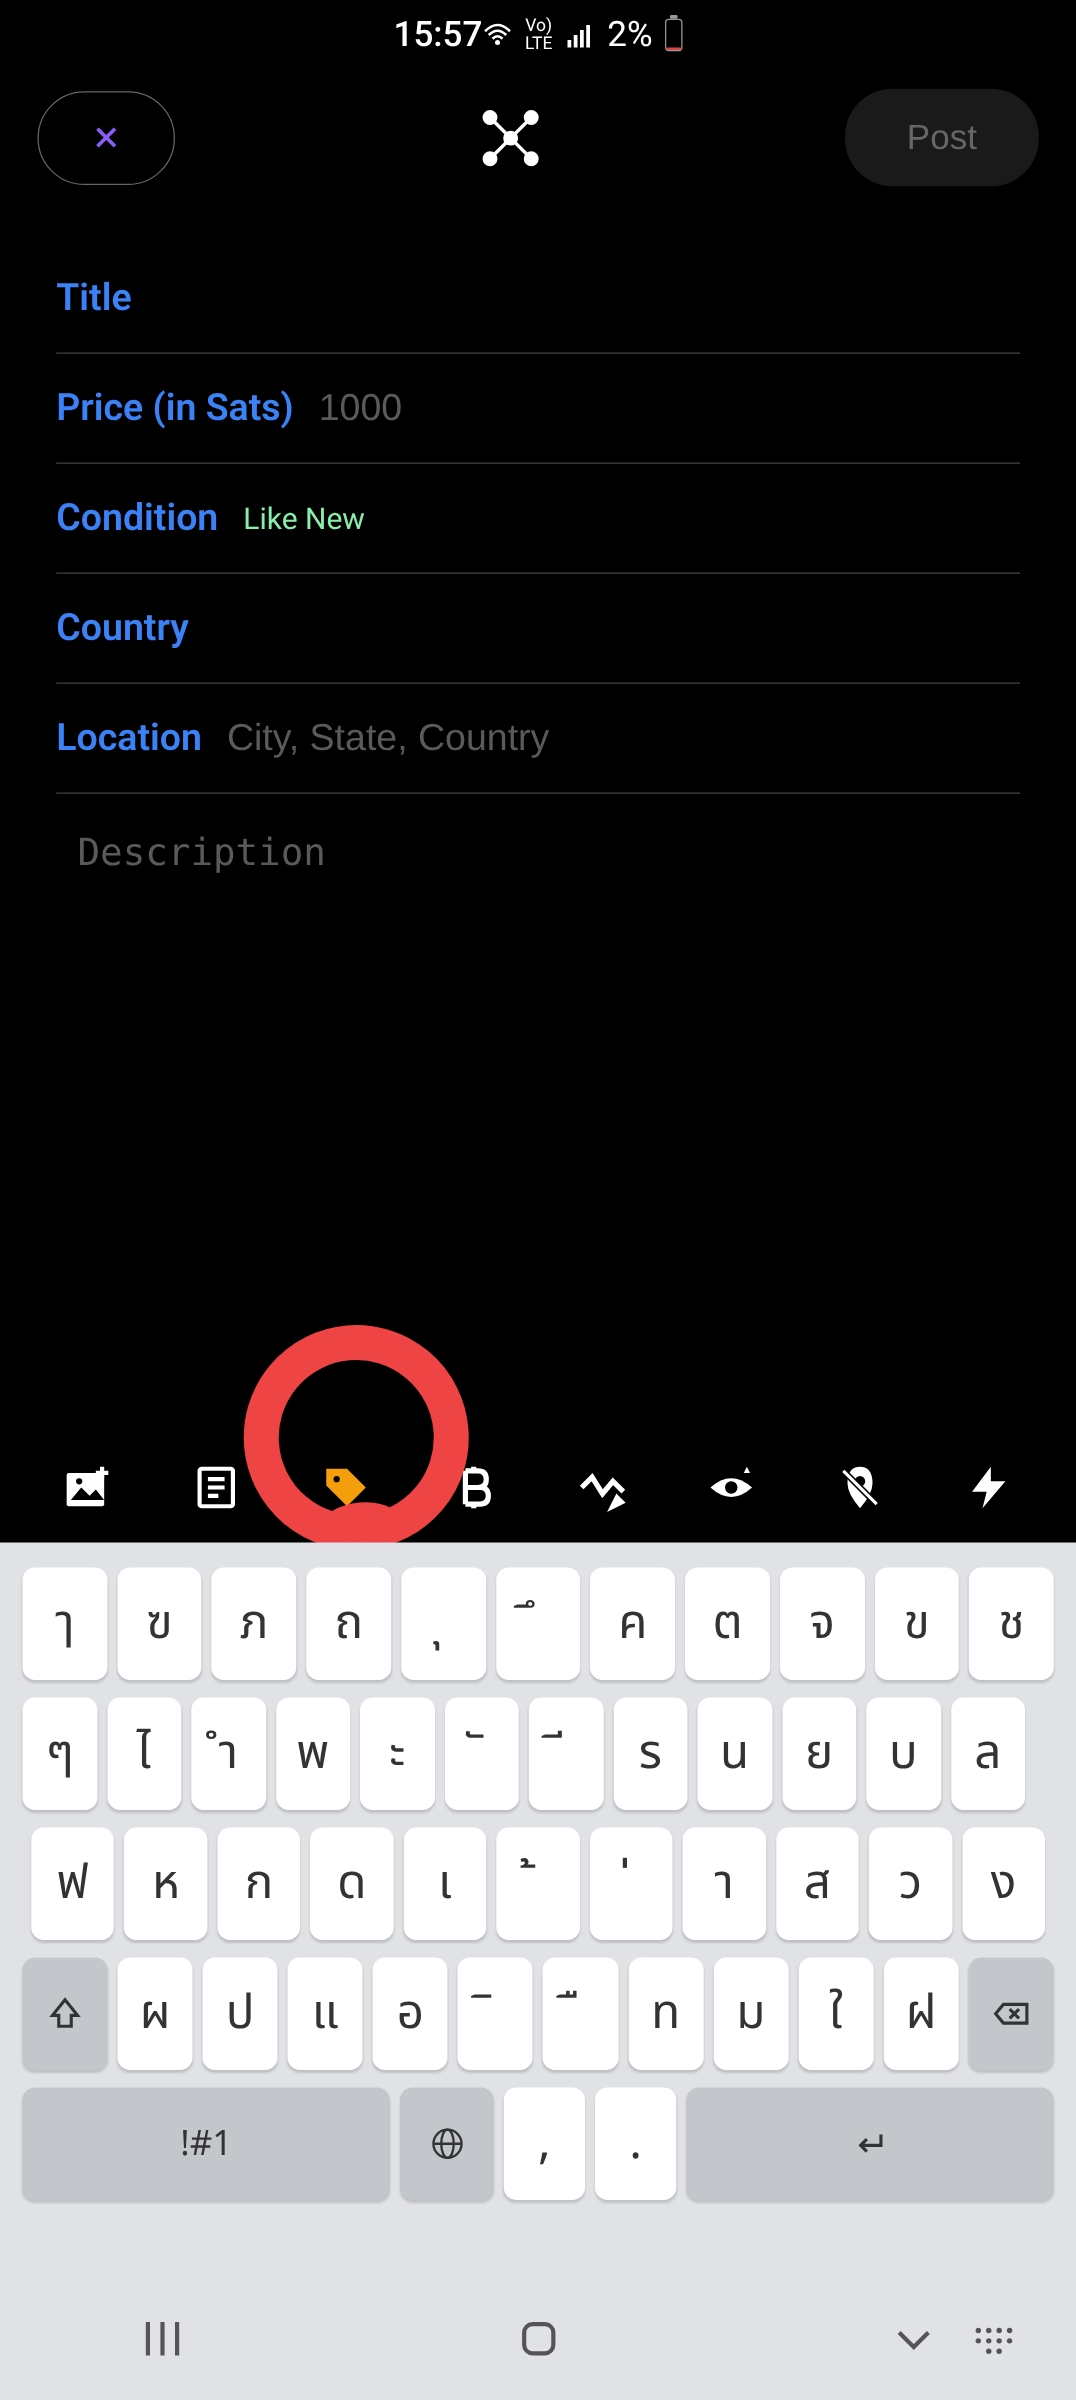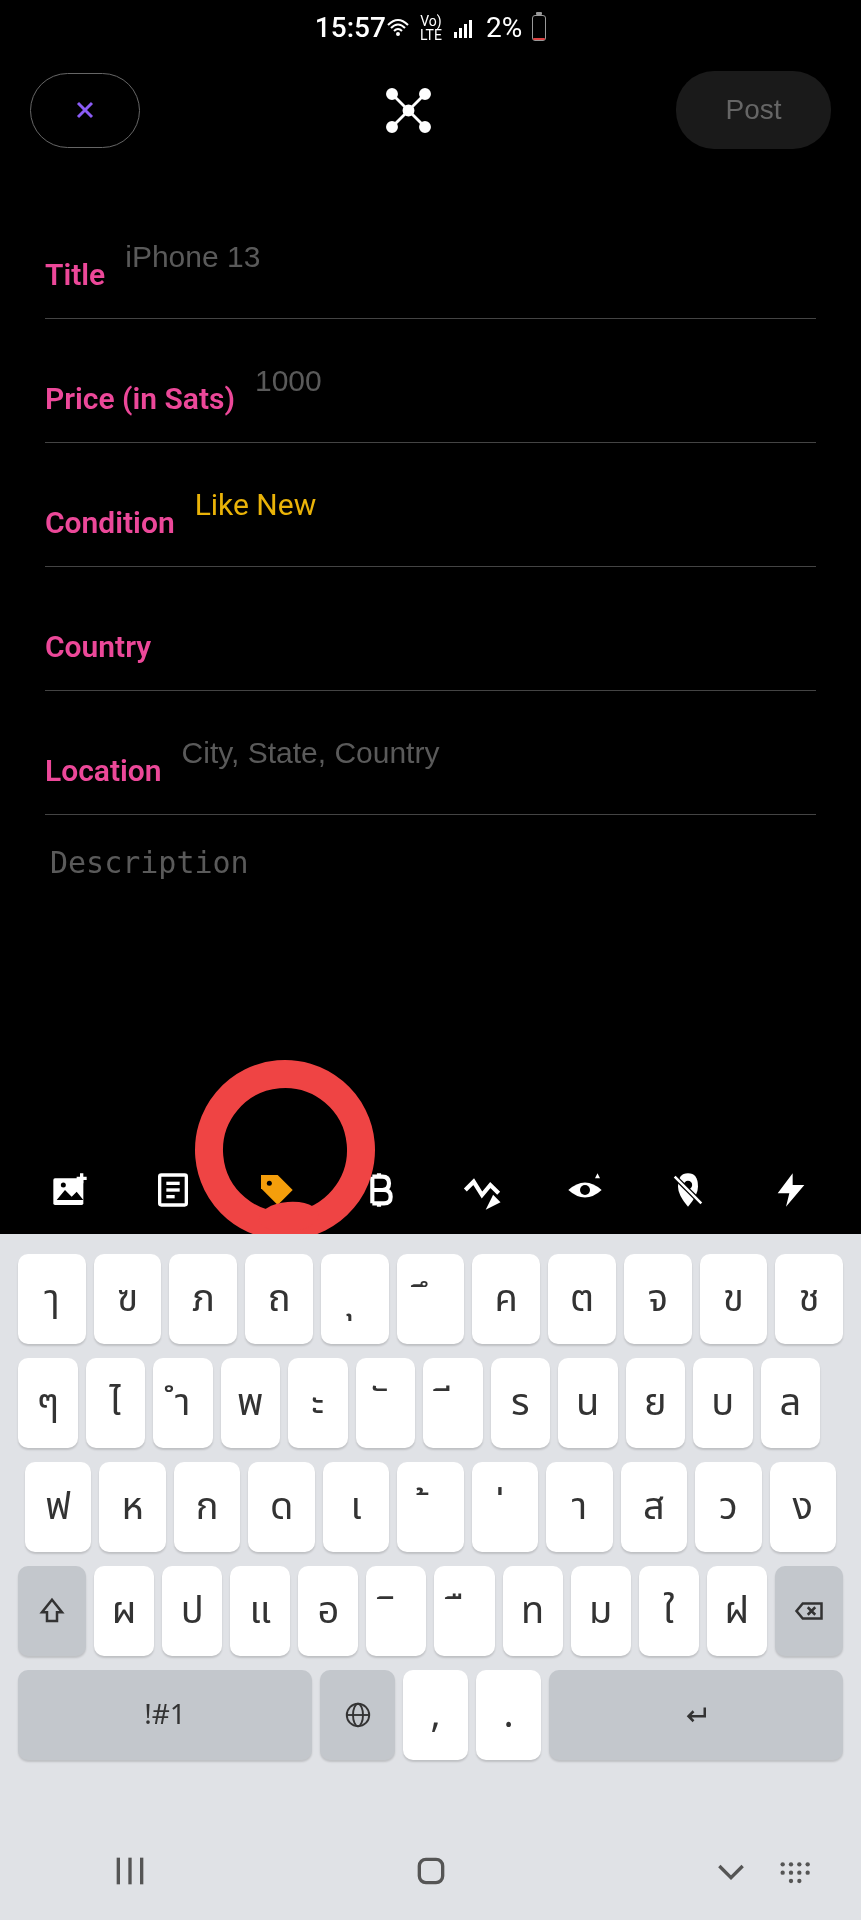--- a/index.html
+++ b/index.html
@@ -19,26 +19,26 @@
     .app-header { height: 110px; display: flex; align-items: center; justify-content: space-between; padding: 0 30px; }
     .close-btn { width: 110px; height: 75px; border: 1.5px solid #666; border-radius: 38px; background: transparent; display: flex; align-items: center; justify-content: center; }
     .close-btn svg { width: 28px; height: 28px; }
     .app-logo { display: flex; align-items: center; justify-content: center; }
     .app-logo svg { width: 55px; height: 55px; }
     .post-btn { width: 155px; height: 78px; background: #1a1a1a; border: none; border-radius: 38px; color: #666; font-size: 28px; font-weight: 500; }
     
     
     .form-area { padding: 30px 45px 0 45px; }
     .form-row { display: flex; align-items: center; border-bottom: 1px solid #444; padding: 26px 0; gap: 20px; }
-    .form-label { color: #ec4899; font-size: 30px; font-weight: 600; flex-shrink: 0; margin-top: 36px; }
-    .form-value { color: #eab308; font-size: 30px; }
+    .form-label { color: #3b82f6; font-size: 30px; font-weight: 600; flex-shrink: 0; }
+    .form-value { color: #86efac; font-size: 24px; }
     .form-input { background: transparent; border: none; color: #fff; font-size: 30px; flex: 1; }
     .form-input::placeholder { color: #5a5a5a; }
     .desc-area { padding: 30px 5px; }
-    .desc-input { width: 100%; background: transparent; border: none; color: #fff; font-size: 30px; resize: none; }
+    .desc-input { width: 100%; background: transparent; border: none; color: #fff; font-size: 30px; resize: none; margin-left: 12px; }
     .desc-input::placeholder { color: #5a5a5a; }
     
     
     .toolbar { position: absolute; top: 1150px; left: 0; right: 0; height: 80px; display: flex; align-items: center; justify-content: space-between; padding: 0 50px; }
     .toolbar-item { display: flex; align-items: center; justify-content: center; }
     .toolbar-item svg { width: 40px; height: 40px; }
     
     
     .annotation-circle { position: absolute; top: 1060px; left: 195px; width: 180px; height: 180px; border: 28px solid #ef4444; border-radius: 50%; pointer-events: none; transform: rotate(-5deg); }
     .annotation-circle::after { content: ''; position: absolute; bottom: -20px; left: 30px; width: 60px; height: 30px; background: #ef4444; border-radius: 50%; }
@@ -107,21 +107,20 @@
       <line x1="30" y1="30" x2="12" y2="48"></line>
       <line x1="30" y1="30" x2="48" y2="48"></line>
     </svg>
   </div>
   <button class="post-btn">Post</button>
 </div>
 
 <div class="form-area">
   <div class="form-row">
     <span class="form-label">Title</span>
-    <input class="form-input" placeholder="iPhone 13" style="">
   </div>
   <div class="form-row">
     <span class="form-label">Price (in Sats)</span>
     <input class="form-input" placeholder="1000" style="">
   </div>
   <div class="form-row">
     <span class="form-label">Condition</span>
     <span class="form-value">Like New</span>
   </div>
   <div class="form-row">

